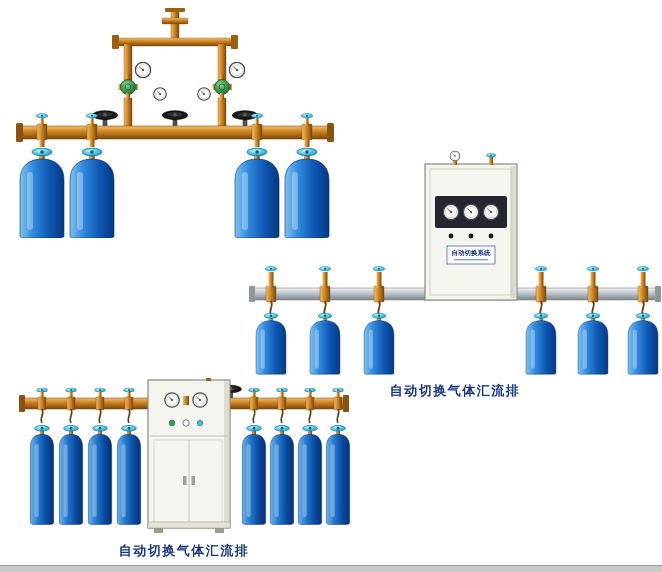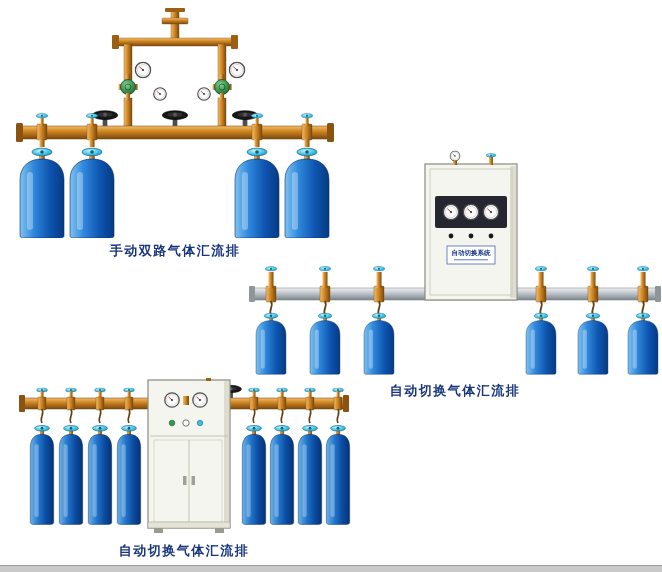--- a/index.html
+++ b/index.html
@@ -165,21 +165,20 @@
         <rect x="244.5" y="131" width="5" height="8" fill="url(#brassH)"></rect>
         <rect x="294.5" y="131" width="5" height="8" fill="url(#brassH)"></rect>
       </g>
       <g>
         <use href="#sym-cyl-big" x="7" y="138" width="50" height="92"></use>
         <use href="#sym-cyl-big" x="57" y="138" width="50" height="92"></use>
         <use href="#sym-cyl-big" x="222" y="138" width="50" height="92"></use>
         <use href="#sym-cyl-big" x="272" y="138" width="50" height="92"></use>
       </g>
     </svg>
-    <figcaption>手动双路气体汇流排</figcaption>
   </figure>
 
   <figure id="fig-auto-wall">
     <svg width="412" height="230" viewBox="0 0 412 230">
       <g>
         <rect x="2" y="138" width="408" height="12" fill="url(#silverV)" stroke="#6e7880" stroke-width="0.5"></rect>
         <rect x="0" y="136" width="6" height="16" rx="1" fill="#8e969c"></rect>
         <rect x="406" y="136" width="6" height="16" rx="1" fill="#8e969c"></rect>
       </g>
 

